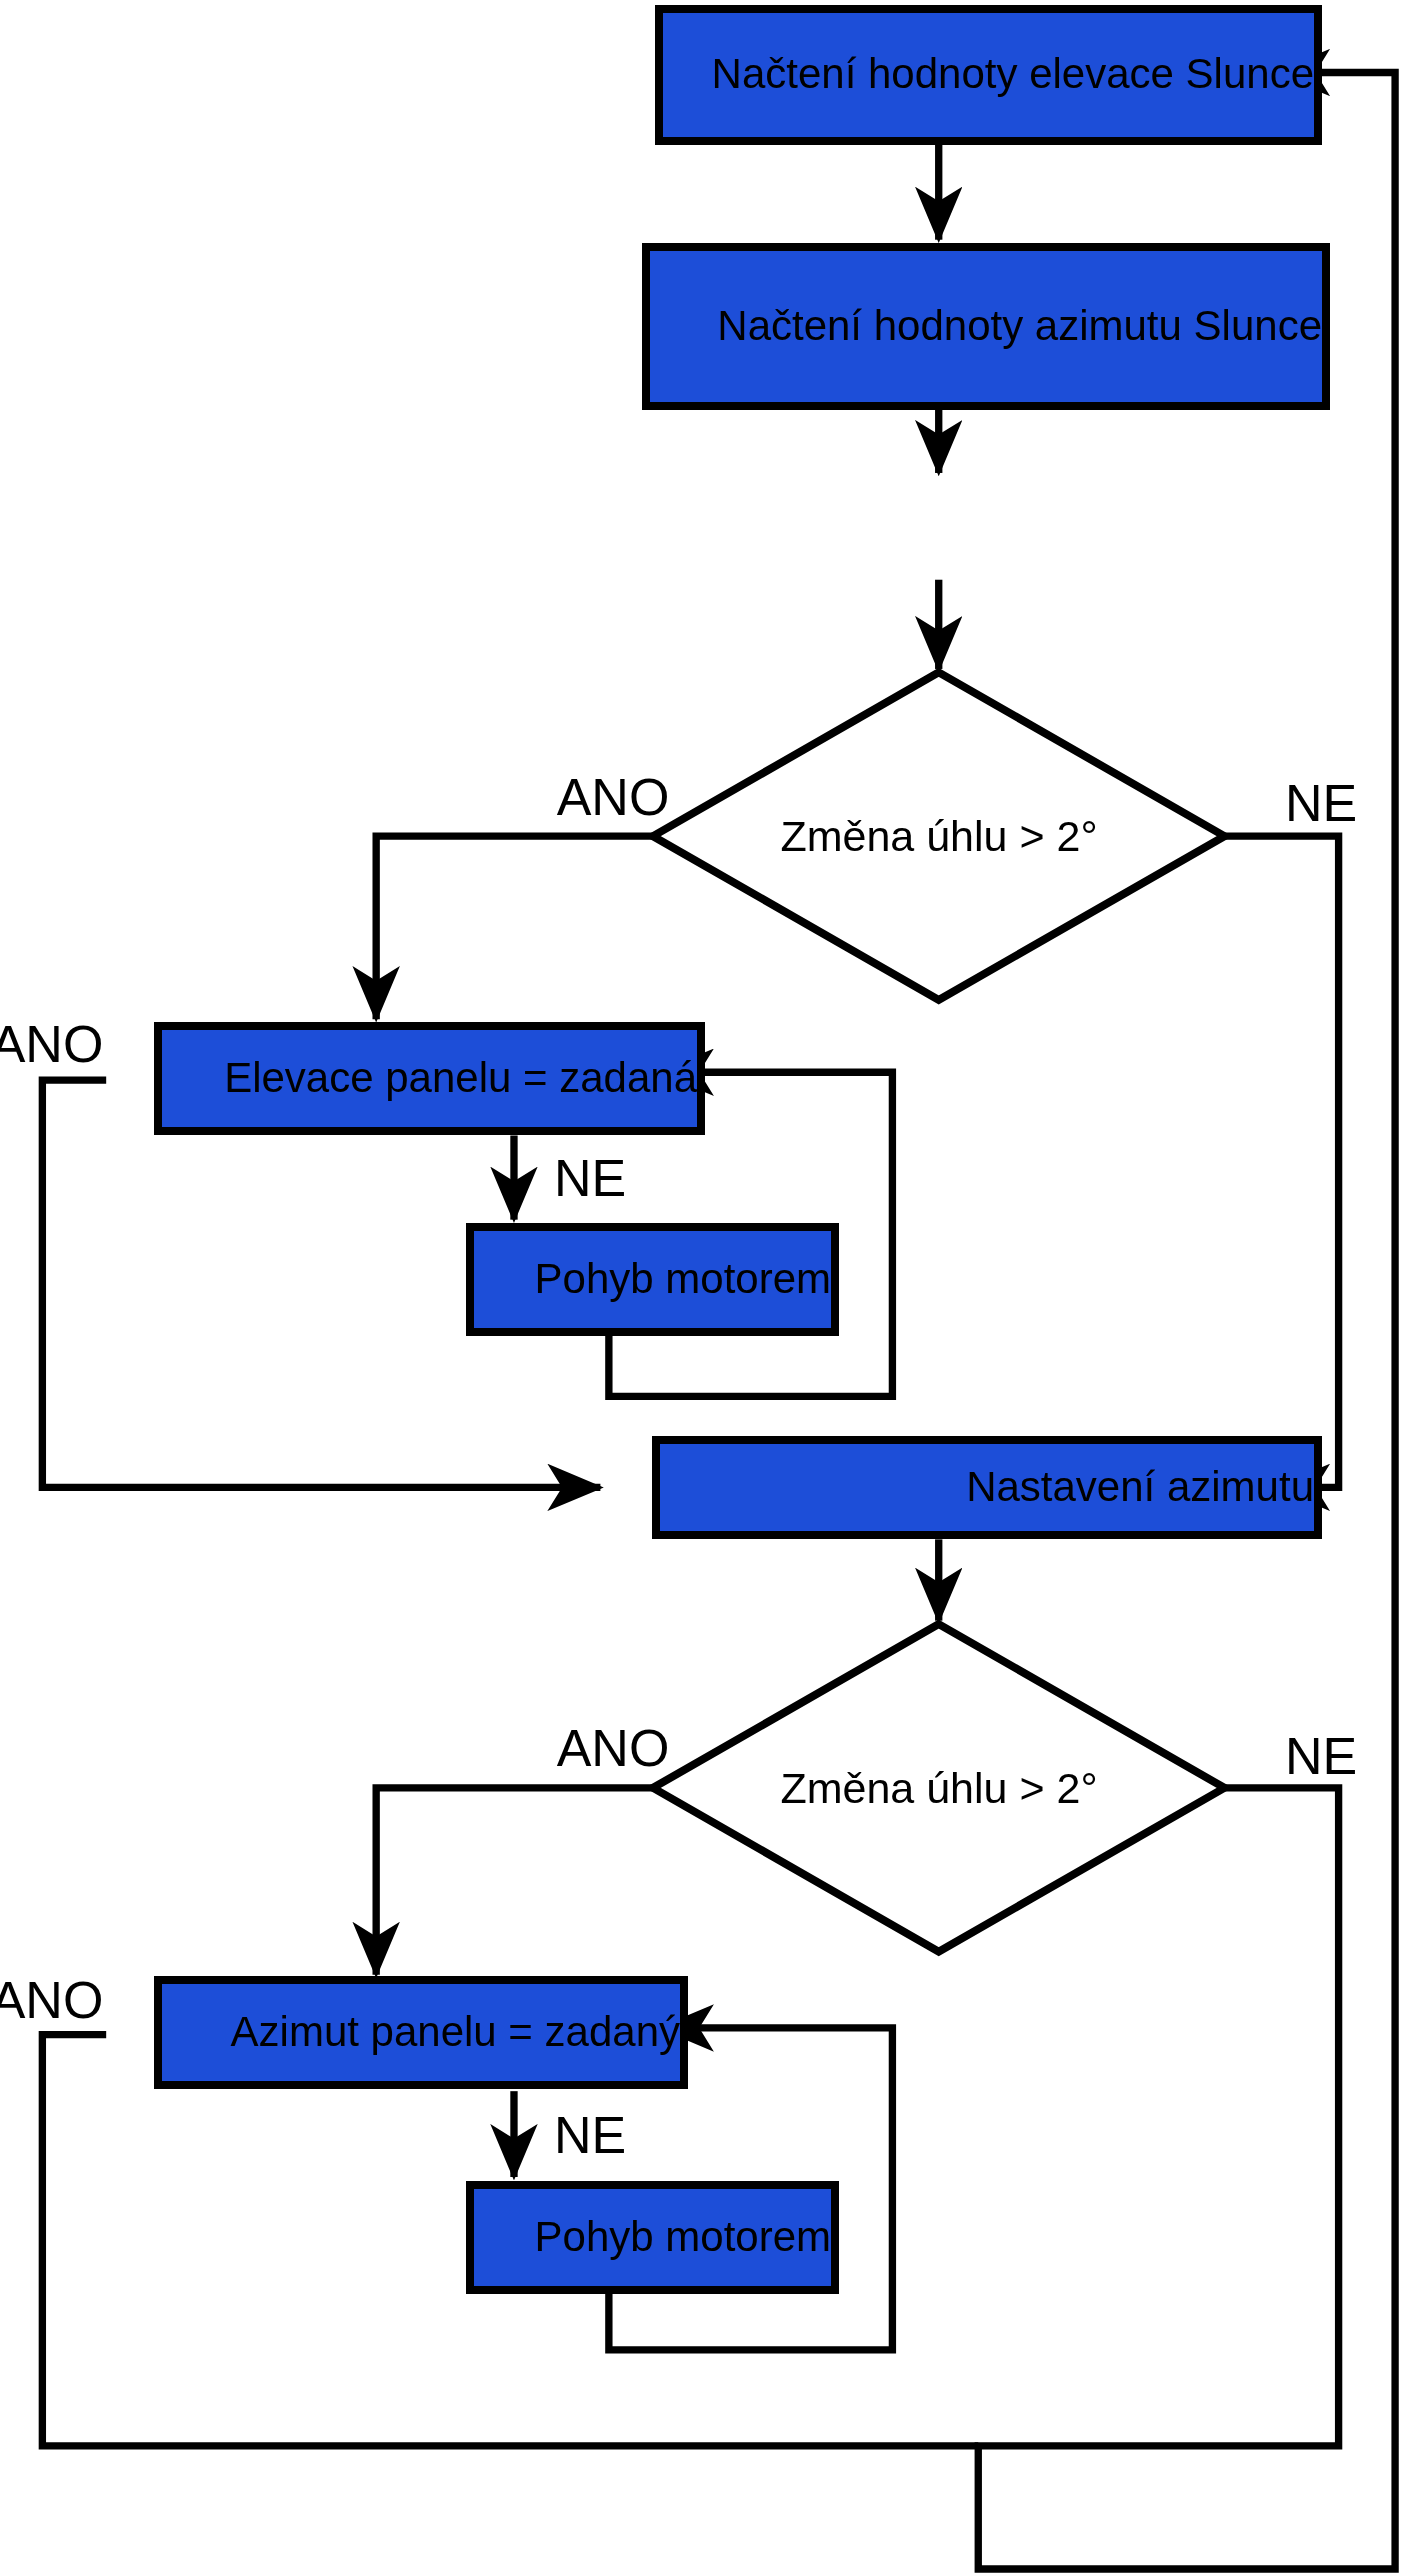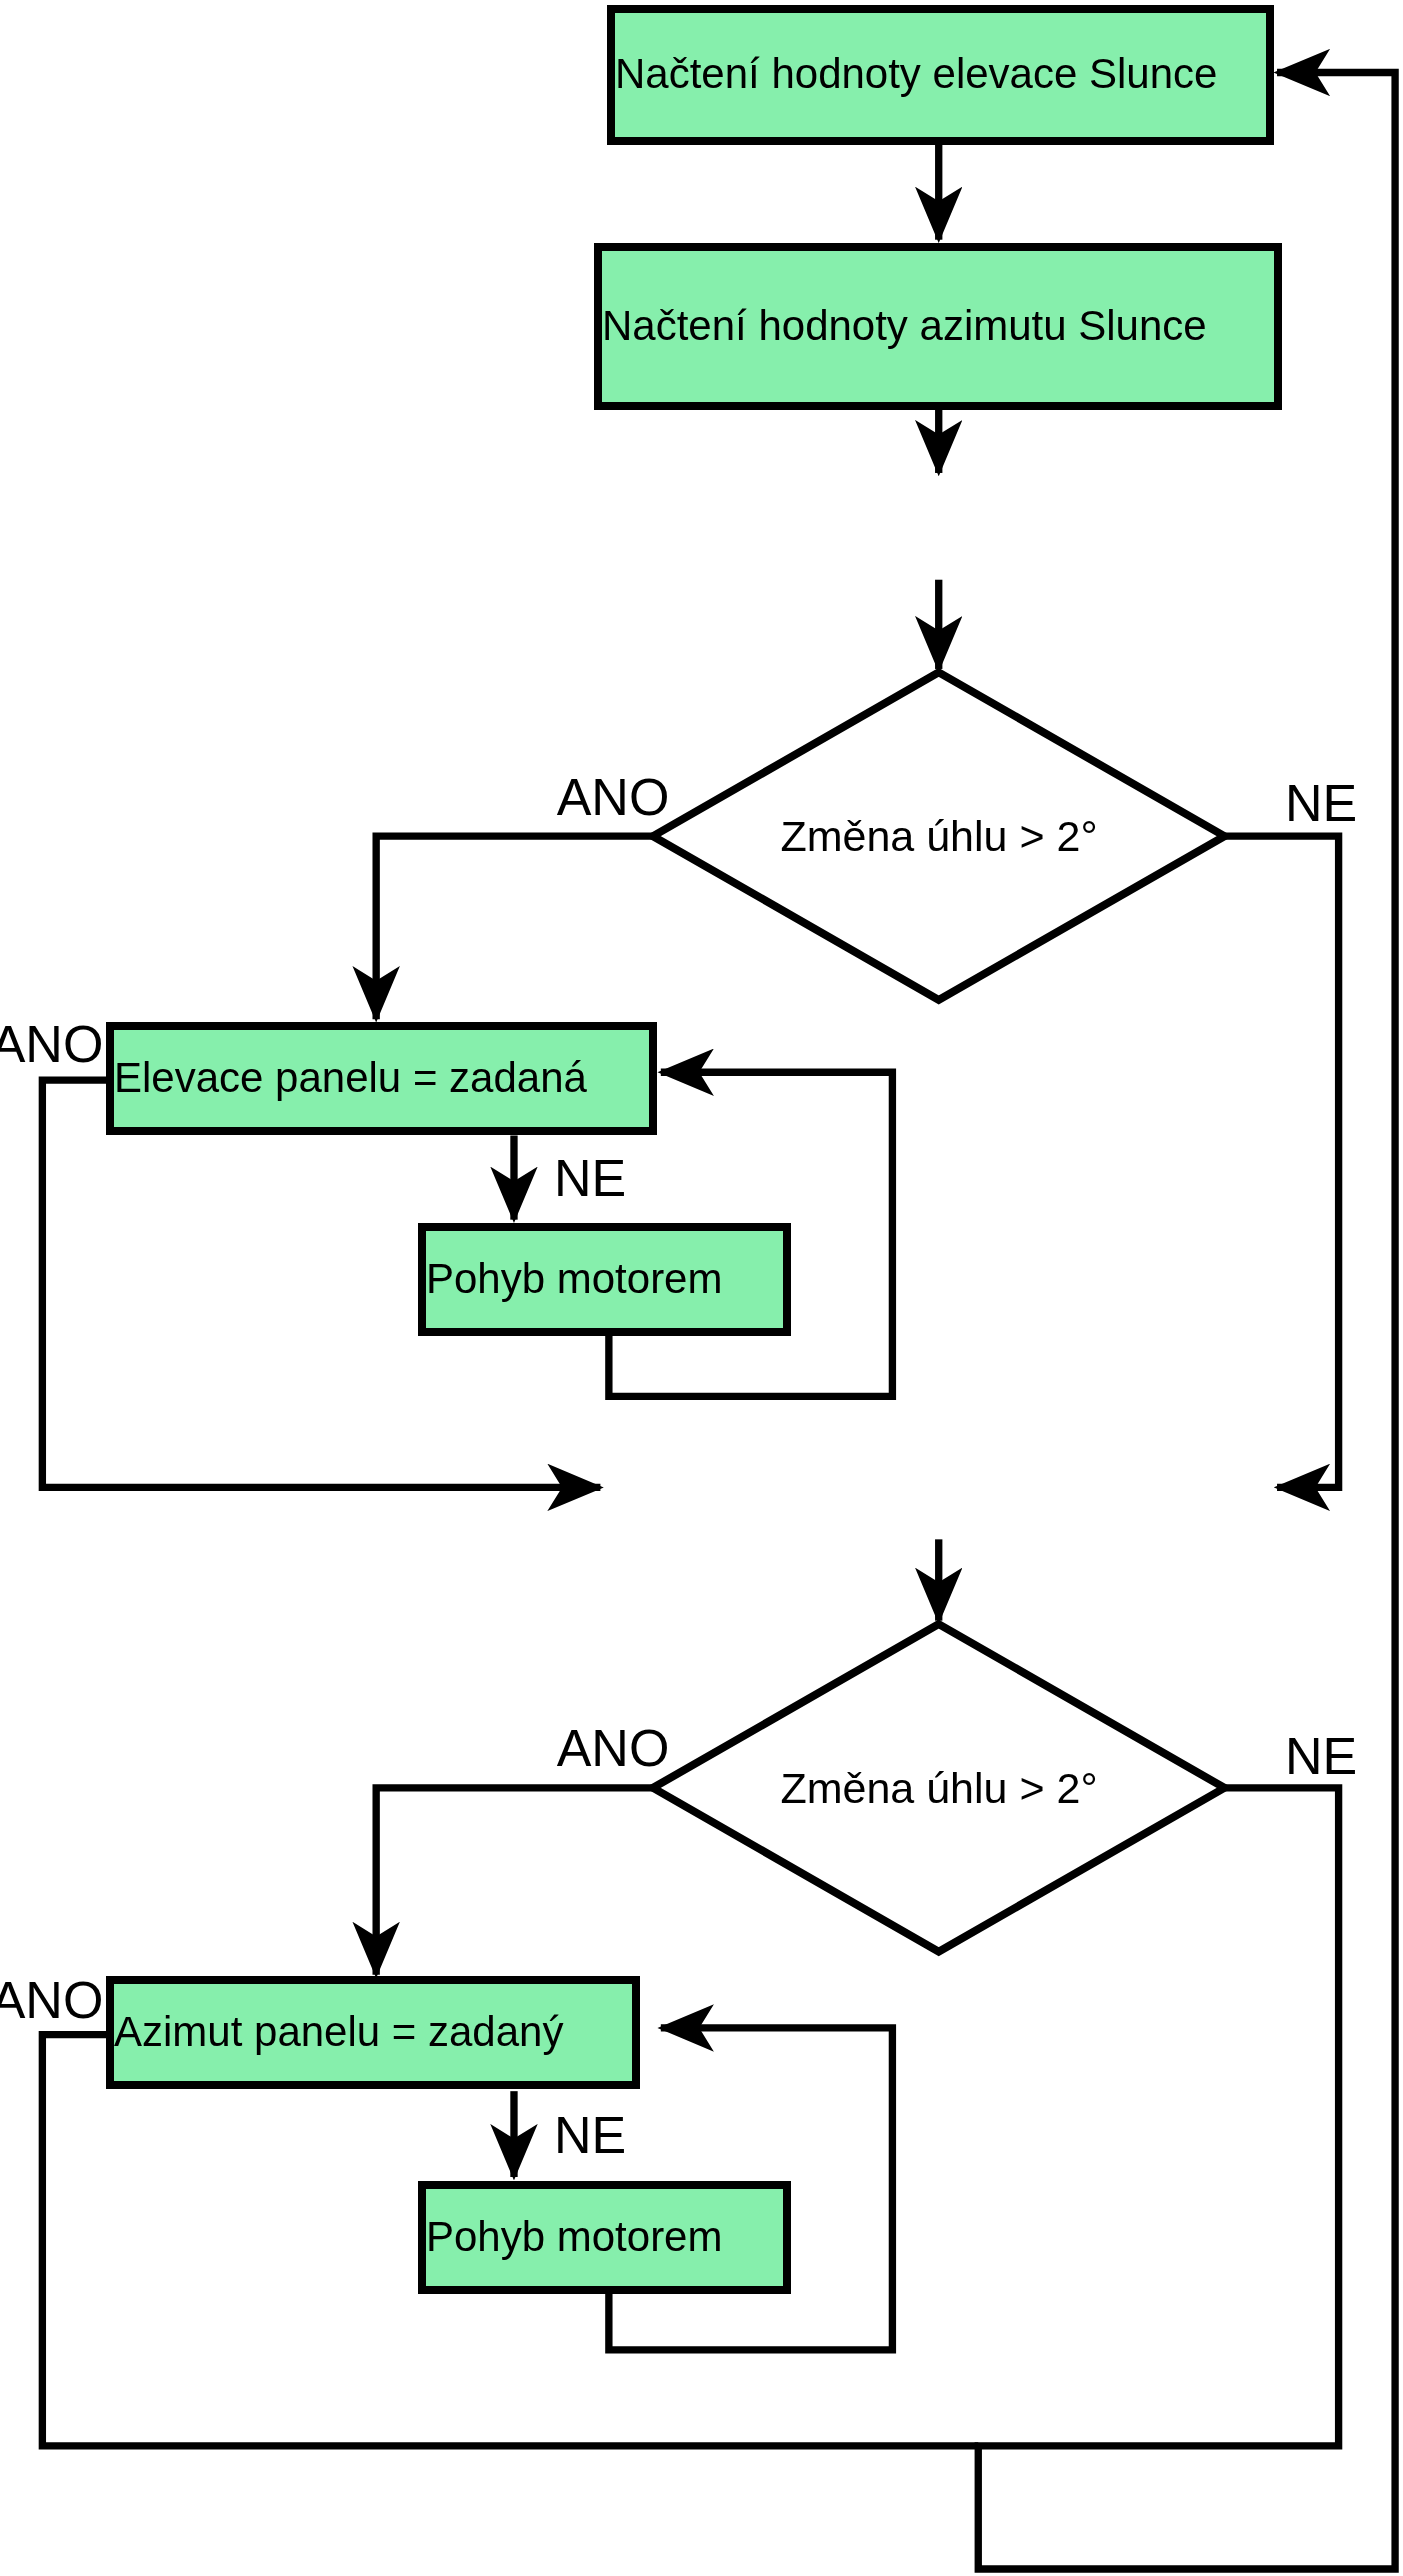--- a/index.html
+++ b/index.html
@@ -6,23 +6,23 @@
   body{
     width:1403px;height:2576px;position:relative;
     background:#ffffff;
     font-family:"Liberation Sans","DejaVu Sans",sans-serif;
     color:#000;
   }
   .canvas{position:absolute;left:0;top:0;width:1403px;height:2576px;}
   svg.wires{position:absolute;left:0;top:0;}
   .node{
     position:absolute;box-sizing:border-box;
-    border:8.5px solid #000;background:#86efac;
-    display:flex;align-items:center;justify-content:flex-start;
-    font-size:42px;white-space:nowrap;line-height:1.1;
+    border:8.5px solid #000;background:#1d4ed8;
+    display:flex;align-items:center;justify-content:flex-end;
+    font-size:42px;white-space:nowrap;line-height:1.1;margin-left:48px;
   }
   .dlabel{
     position:absolute;display:flex;align-items:center;justify-content:center;
     font-size:43px;white-space:nowrap;text-align:right;
   }
   .elabel{
     position:absolute;transform:translate(-50%,-50%);
     font-size:52px;white-space:nowrap;
   }
 </style>
@@ -78,20 +78,23 @@
 
 
   <div class="node" style="left:106px;top:1022px;width:551px;height:113px;">
     <span>Elevace panelu = zadaná</span>
   </div>
 
   <div class="node" style="left:418px;top:1223px;width:373px;height:113px;">
     <span>Pohyb motorem</span>
   </div>
 
+  <div class="node" style="left:604px;top:1436px;width:670px;height:103px;">
+    <span>Nastavení azimutu</span>
+  </div>
 
   <div class="node" style="left:106px;top:1976px;width:534px;height:113px;">
     <span>Azimut panelu = zadaný</span>
   </div>
 
   <div class="node" style="left:418px;top:2181px;width:373px;height:113px;">
     <span>Pohyb motorem</span>
   </div>
 
   <div class="dlabel" style="left:653px;top:801px;width:572px;height:70px;">

